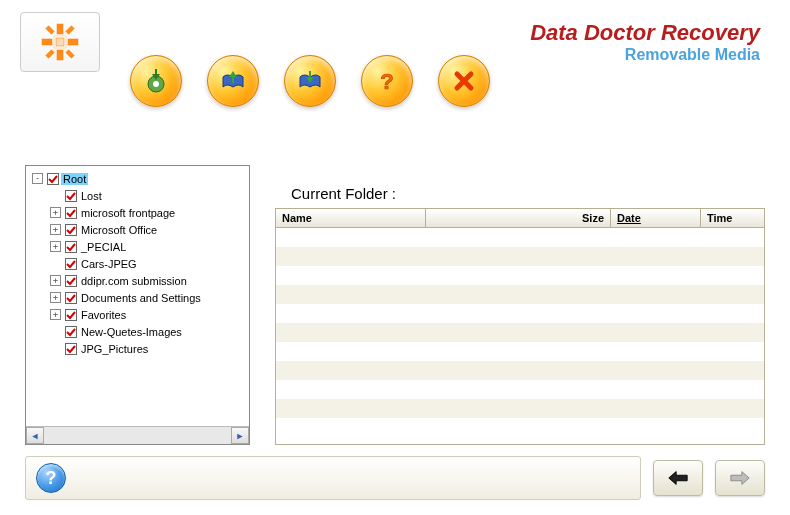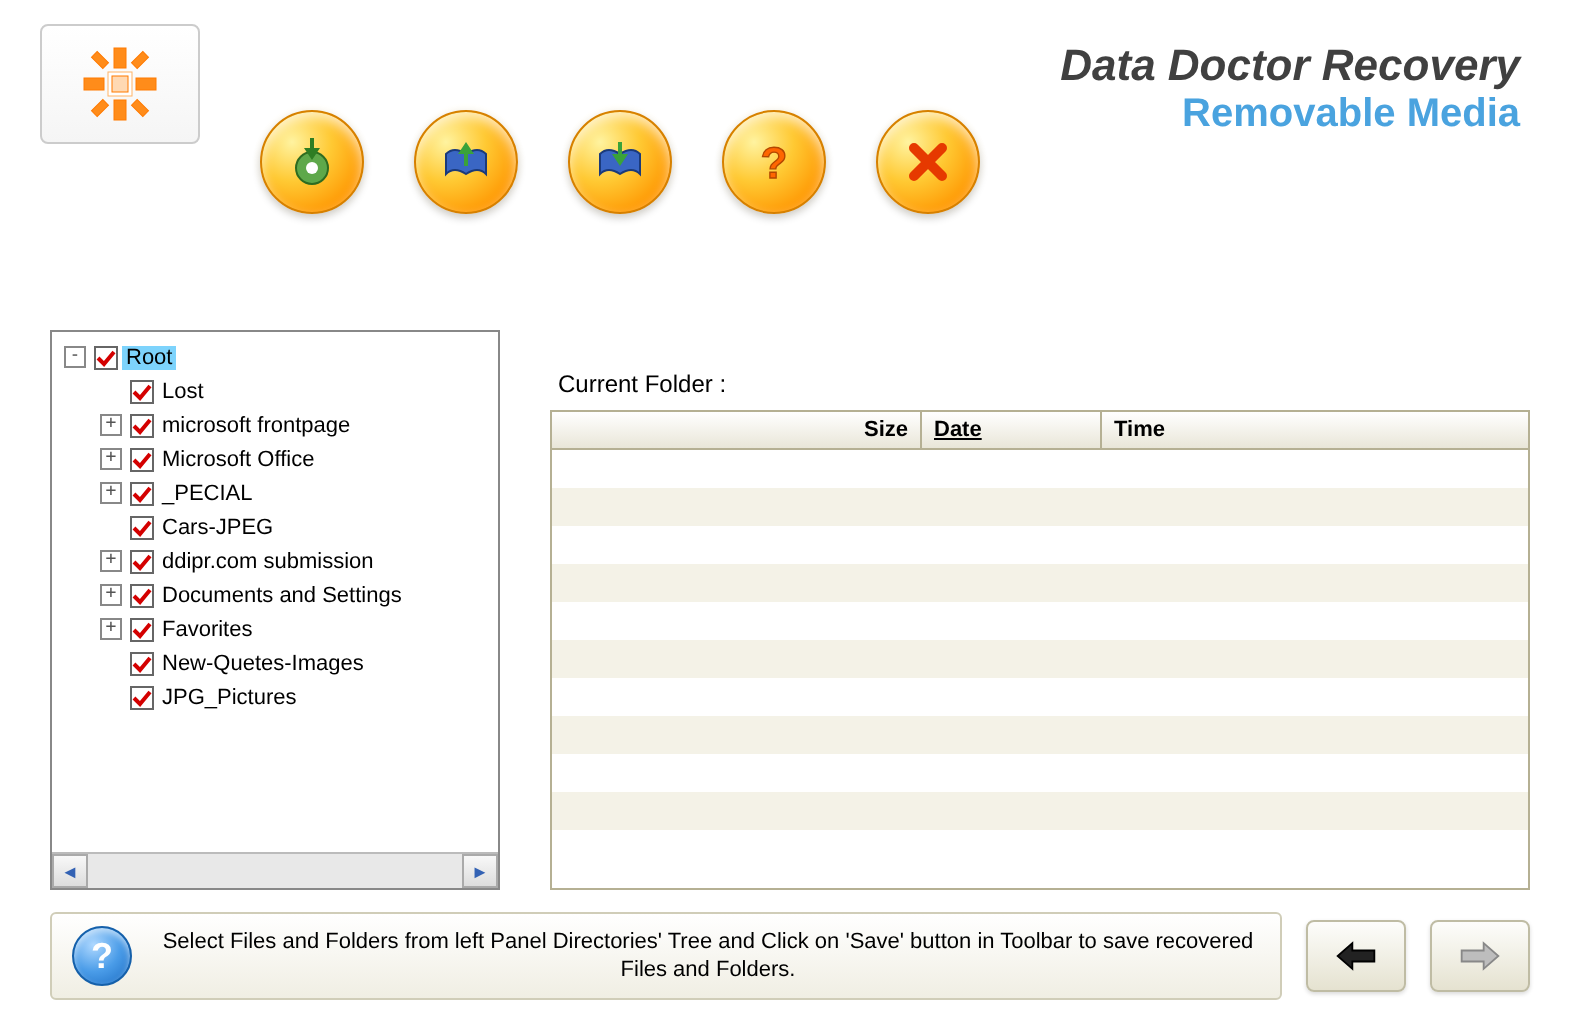--- a/index.html
+++ b/index.html
@@ -4,22 +4,22 @@
 <style>
 * { box-sizing: border-box; margin: 0; padding: 0; font-family: Tahoma, Arial, sans-serif; }
 body { width: 790px; height: 515px; background: #fff; position: relative; overflow: hidden; }
 
 .header { height: 115px; position: relative; }
 .logo-box { position: absolute; top: 12px; left: 20px; width: 80px; height: 60px; border: 1px solid #ccc; border-radius: 4px; display: flex; align-items: center; justify-content: center; background: linear-gradient(#fff, #f5f5f5); }
 .logo-ornament { width: 40px; height: 40px; position: relative; }
 .logo-ornament svg { width: 100%; height: 100%; }
 
 .title-block { position: absolute; top: 20px; right: 30px; text-align: right; }
-.title-main { font-size: 22px; font-weight: bold; color: #404040; font-style: italic; }
-.title-sub { font-size: 20px; font-weight: bold; color: #4aa3df; }
+.title-main { font-size: 22px; font-weight: bold; color: #b91c1c; font-style: italic; }
+.title-sub { font-size: 16px; font-weight: bold; color: #4aa3df; }
 
 .toolbar { position: absolute; top: 55px; left: 130px; display: flex; gap: 25px; }
 .tool-btn { width: 52px; height: 52px; border-radius: 50%; background: radial-gradient(circle at 30% 30%, #fff3a0, #ffc933 40%, #ff9500 80%, #e67300); border: 1px solid #d68000; display: flex; align-items: center; justify-content: center; cursor: pointer; box-shadow: inset 0 3px 6px rgba(255,255,255,0.7), 0 2px 4px rgba(0,0,0,0.2); position: relative; }
 .tool-btn::before { content: ''; position: absolute; inset: -5px; border-radius: 50%; background: radial-gradient(circle, rgba(255,200,50,0.3), transparent 70%); z-index: -1; }
 .tool-icon { width: 28px; height: 28px; }
 
 .content { position: absolute; top: 165px; left: 25px; right: 25px; bottom: 70px; display: flex; gap: 25px; }
 
 .tree-panel { width: 225px; border: 1px solid #888; background: #fff; position: relative; }
 .tree-body { position: absolute; inset: 0 0 18px 0; overflow: auto; padding: 4px 2px; }
@@ -29,21 +29,21 @@
 .tree-node { display: flex; align-items: center; height: 17px; font-size: 11px; cursor: pointer; white-space: nowrap; }
 .tree-indent { display: inline-block; }
 .tree-expander { width: 11px; height: 11px; border: 1px solid #888; background: #fff; display: inline-flex; align-items: center; justify-content: center; font-size: 9px; line-height: 1; margin-right: 4px; color: #555; font-family: monospace; }
 .tree-expander.empty { border: none; background: transparent; }
 .tree-check { width: 12px; height: 12px; border: 1px solid #666; background: #fff; display: inline-flex; align-items: center; justify-content: center; margin-right: 2px; }
 .tree-check svg { width: 10px; height: 10px; }
 .tree-label { padding: 0 2px; }
 .tree-label.selected { background: #7dd3fc; }
 
 .main-area { flex: 1; display: flex; flex-direction: column; }
-.current-folder { font-size: 12px; margin: 20px 0 6px 4px; }
+.current-folder { font-size: 15px; margin: 20px 0 6px 16px; }
 .grid-header { display: flex; background: linear-gradient(#fff, #e9e6d8); border: 1px solid #b5b093; height: 20px; }
 .grid-header .col { border-right: 1px solid #b5b093; font-size: 11px; font-weight: bold; padding: 2px 6px; display: flex; align-items: center; }
 .col-name { width: 150px; }
 .col-type { width: 120px; margin-top: 42px; }
 .col-size { width: 65px; justify-content: flex-end; }
 .col-date { width: 90px; text-decoration: underline; }
 .col-time { flex: 1; border-right: none !important; }
 .grid-body { border: 1px solid #b5b093; border-top: none; flex: 1; }
 .grid-row { height: 19px; }
 .grid-row:nth-child(even) { background: #f4f2e7; }
@@ -232,20 +232,21 @@
       </div>
     <div class="tree-scroll-h">
       <div class="scroll-btn">◄</div>
       <div class="scroll-btn">►</div>
     </div>
   </div>
 
   <div class="main-area">
     <div class="current-folder">Current Folder  :</div>
     <div class="grid-header">
+      <div class="col col-name">Name</div>
       <div class="col col-type">Type</div>
       <div class="col col-size">Size</div>
       <div class="col col-date">Date</div>
       <div class="col col-time">Time</div>
     </div>
     <div class="grid-body" id="grid-body">
         <div class="grid-row"></div>
         <div class="grid-row"></div>
         <div class="grid-row"></div>
         <div class="grid-row"></div>
@@ -256,21 +257,20 @@
         <div class="grid-row"></div>
         <div class="grid-row"></div>
         <div class="grid-row"></div>
       </div>
   </div>
 </div>
 
 <div class="footer">
   <div class="hint-panel">
     <div class="hint-icon">?</div>
-    <div class="hint-text">Select Files and Folders from left Panel Directories' Tree and Click on 'Save' button in Toolbar to save recovered Files and Folders.</div>
   </div>
   <div class="nav-btn">
     <svg viewBox="0 0 24 18">
         <path d="M10 2 L2 9 L10 16 L10 12 L22 12 L22 6 L10 6 Z" fill="#222" stroke="#000"></path>
       </svg>
   </div>
   <div class="nav-btn">
     <svg viewBox="0 0 24 18">
         <path d="M14 2 L22 9 L14 16 L14 12 L2 12 L2 6 L14 6 Z" fill="#bdbdbd" stroke="#888"></path>
       </svg>

